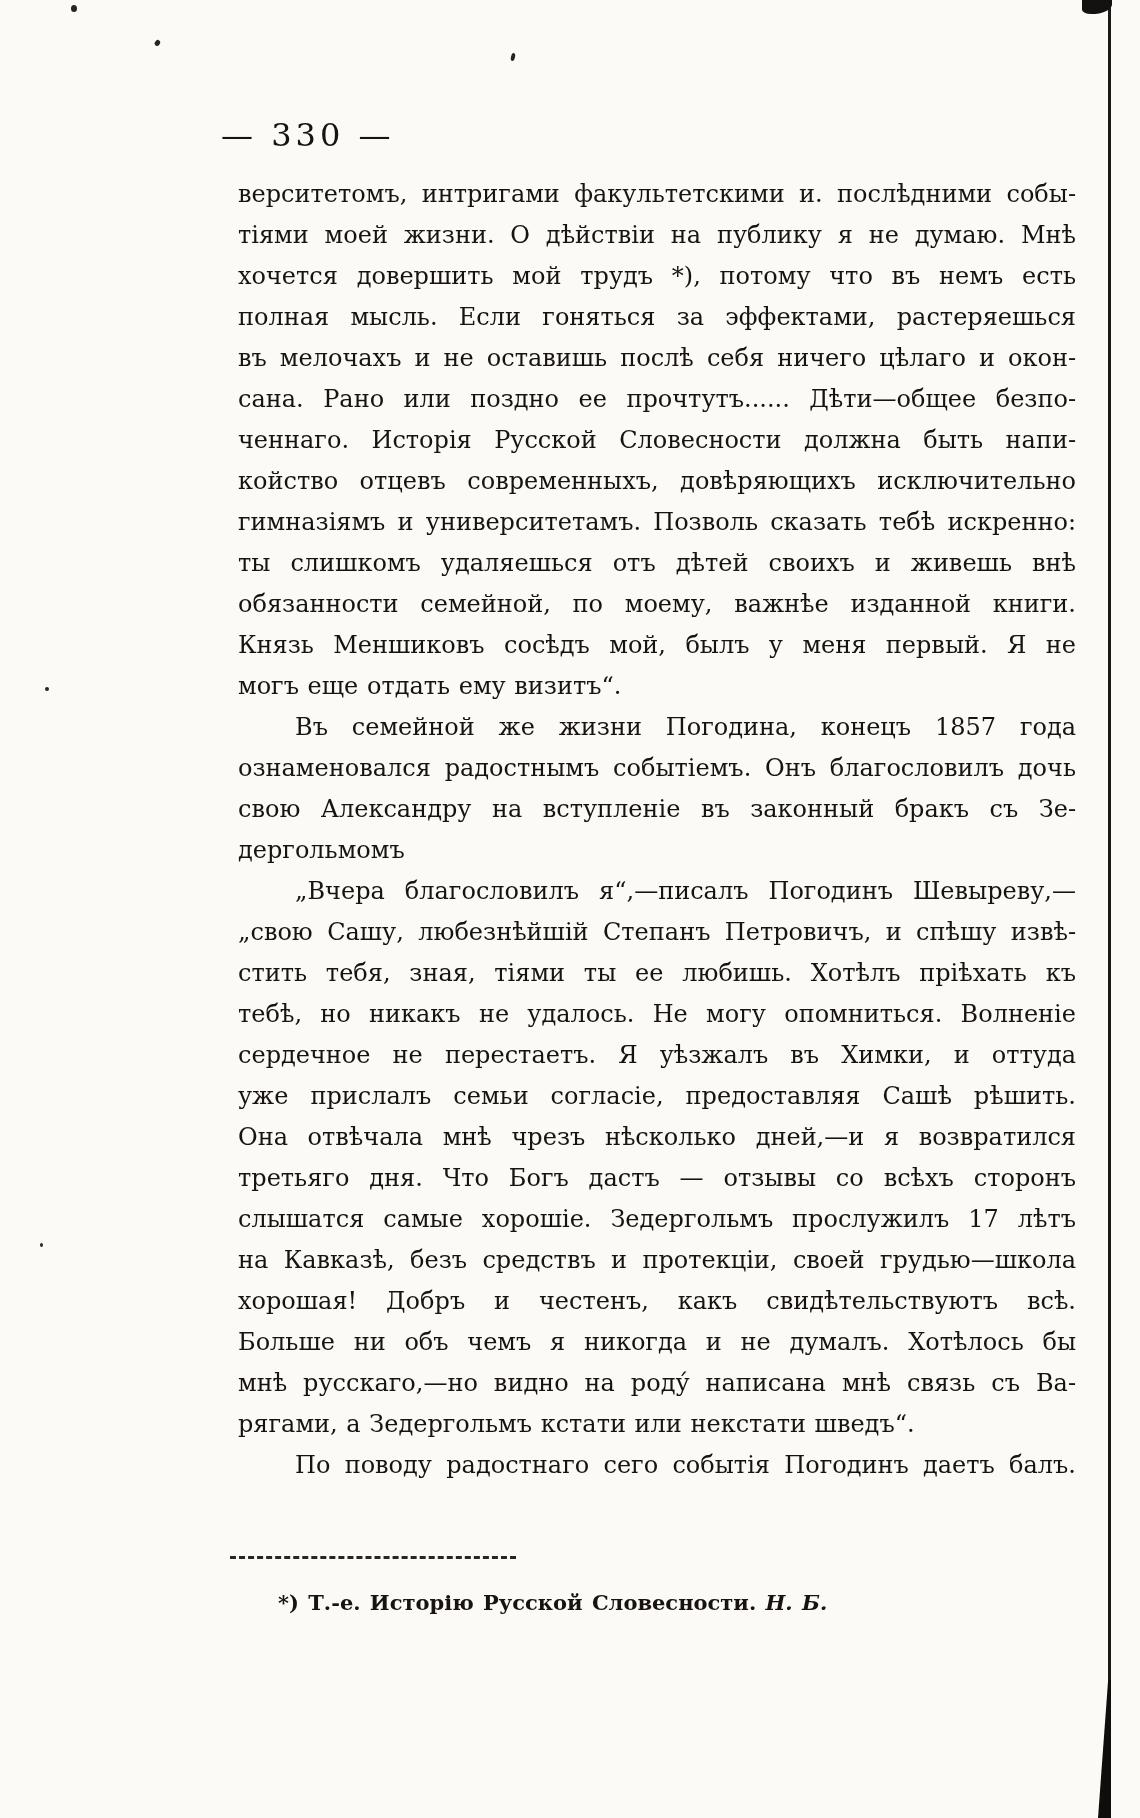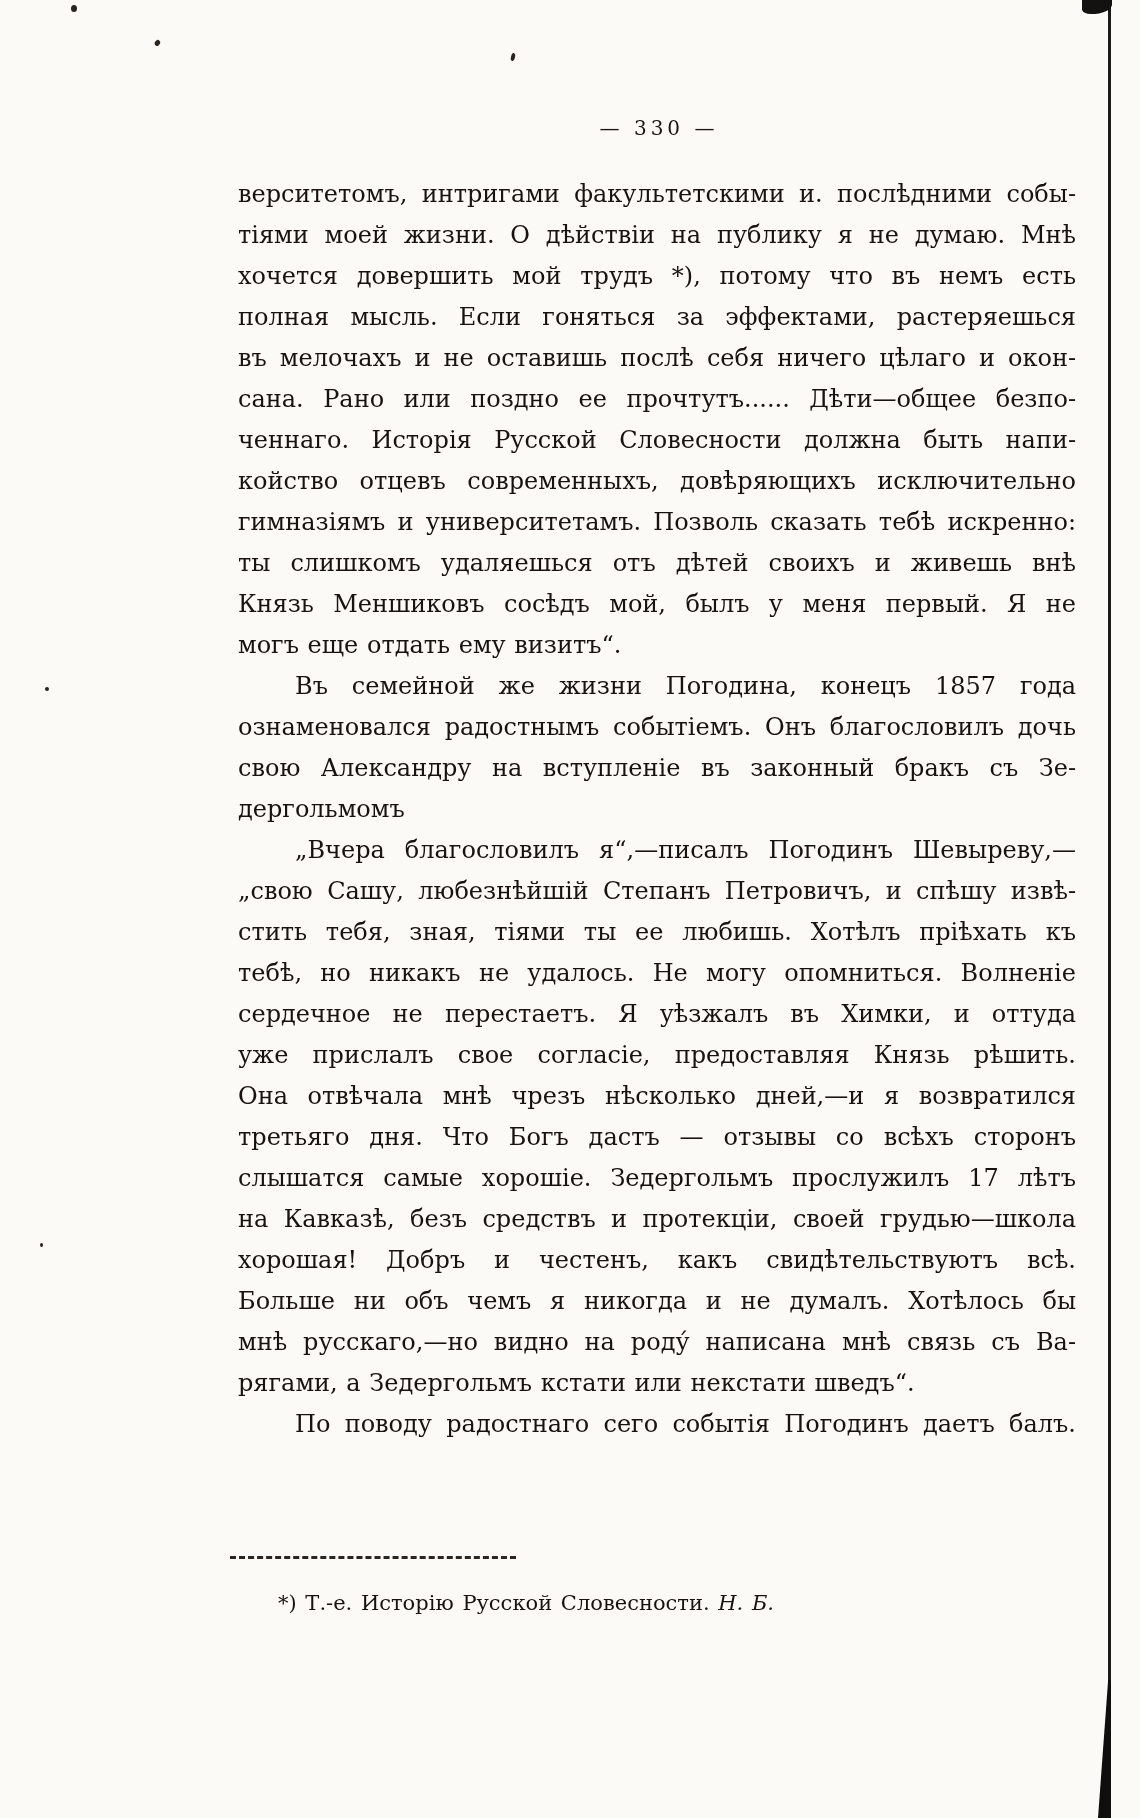--- a/index.html
+++ b/index.html
@@ -6,23 +6,23 @@
   body {
     width: 1140px; height: 1818px;
     background: #fbfaf7;
     position: relative;
     font-family: "DejaVu Serif", serif;
     color: #181310;
     overflow: hidden;
   }
   .page-number {
     position: absolute;
-    top: 116px; left: 240px; width: 838px;
-    text-align: center;
-    font-size: 20px;
+    top: 116px; left: 221px; width: 838px;
+    text-align: left;
+    font-size: 32px;
     letter-spacing: 4px;
     white-space: pre;
   }
   .text-block {
     position: absolute;
     top: 174px; left: 226px; width: 838px;
     font-size: 24px;
     line-height: 41px;
     margin-left: 12px;
   }
@@ -39,20 +39,21 @@
     top: 1556px; left: 230px; width: 286px; height: 0;
     border-top: 3px dashed #2b251f;
   }
   .footnote {
     position: absolute;
     top: 1588px; left: 226px; width: 838px;
     font-size: 21px;
     line-height: 30px;
     text-indent: 52px;
     word-spacing: 2px;
+    font-weight: bold;
   }
   .footnote .sig { font-style: italic; }
   .edge-line {
     position: absolute;
     top: 0; left: 1108px; width: 3px; height: 1818px;
     background: #1c1a18;
   }
   .edge-top-blob {
     position: absolute;
     top: 0; left: 1082px; width: 30px; height: 14px;
@@ -85,32 +86,33 @@
     <div class="line">верситетомъ, интригами факультетскими и. послѣдними собы-</div>
     <div class="line">тіями моей жизни. О дѣйствіи на публику я не думаю. Мнѣ</div>
     <div class="line">хочется довершить мой трудъ *), потому что въ немъ есть</div>
     <div class="line">полная мысль. Если гоняться за эффектами, растеряешься</div>
     <div class="line">въ мелочахъ и не оставишь послѣ себя ничего цѣлаго и окон-</div>
     <div class="line">сана. Рано или поздно ее прочтутъ...... Дѣти—общее безпо-</div>
     <div class="line">ченнаго. Исторія Русской Словесности должна быть напи-</div>
     <div class="line">койство отцевъ современныхъ, довѣряющихъ исключительно</div>
     <div class="line">гимназіямъ и университетамъ. Позволь сказать тебѣ искренно:</div>
     <div class="line">ты слишкомъ удаляешься отъ дѣтей своихъ и живешь внѣ</div>
+    <div class="line">обязанности семейной, по моему, важнѣе изданной книги.</div>
     <div class="line">Князь Меншиковъ сосѣдъ мой, былъ у меня первый. Я не</div>
     <div class="line short">могъ еще отдать ему визитъ“.</div>
     <div class="line indent">Въ семейной же жизни Погодина, конецъ 1857 года</div>
     <div class="line">ознаменовался радостнымъ событіемъ. Онъ благословилъ дочь</div>
     <div class="line">свою Александру на вступленіе въ законный бракъ съ Зе-</div>
     <div class="line short">дергольмомъ</div>
     <div class="line indent">„Вчера благословилъ я“,—писалъ Погодинъ Шевыреву,—</div>
     <div class="line">„свою Сашу, любезнѣйшій Степанъ Петровичъ, и спѣшу извѣ-</div>
     <div class="line">стить тебя, зная, тіями ты ее любишь. Хотѣлъ пріѣхать къ</div>
     <div class="line">тебѣ, но никакъ не удалось. Не могу опомниться. Волненіе</div>
     <div class="line">сердечное не перестаетъ. Я уѣзжалъ въ Химки, и оттуда</div>
-    <div class="line">уже прислалъ свое согласіе, предоставляя Князь рѣшить.</div>
+    <div class="line">уже прислалъ семьи согласіе, предоставляя Сашѣ рѣшить.</div>
     <div class="line">Она отвѣчала мнѣ чрезъ нѣсколько дней,—и я возвратился</div>
     <div class="line">третьяго дня. Что Богъ дастъ — отзывы со всѣхъ сторонъ</div>
     <div class="line">слышатся самые хорошіе. Зедергольмъ прослужилъ 17 лѣтъ</div>
     <div class="line">на Кавказѣ, безъ средствъ и протекціи, своей грудью—школа</div>
     <div class="line">хорошая! Добръ и честенъ, какъ свидѣтельствуютъ всѣ.</div>
     <div class="line">Больше ни объ чемъ я никогда и не думалъ. Хотѣлось бы</div>
     <div class="line">мнѣ русскаго,—но видно на роду́ написана мнѣ связь съ Ва-</div>
     <div class="line short">рягами, а Зедергольмъ кстати или некстати шведъ“.</div>
     <div class="line indent">По поводу радостнаго сего событія Погодинъ даетъ балъ.</div>
   </div>

